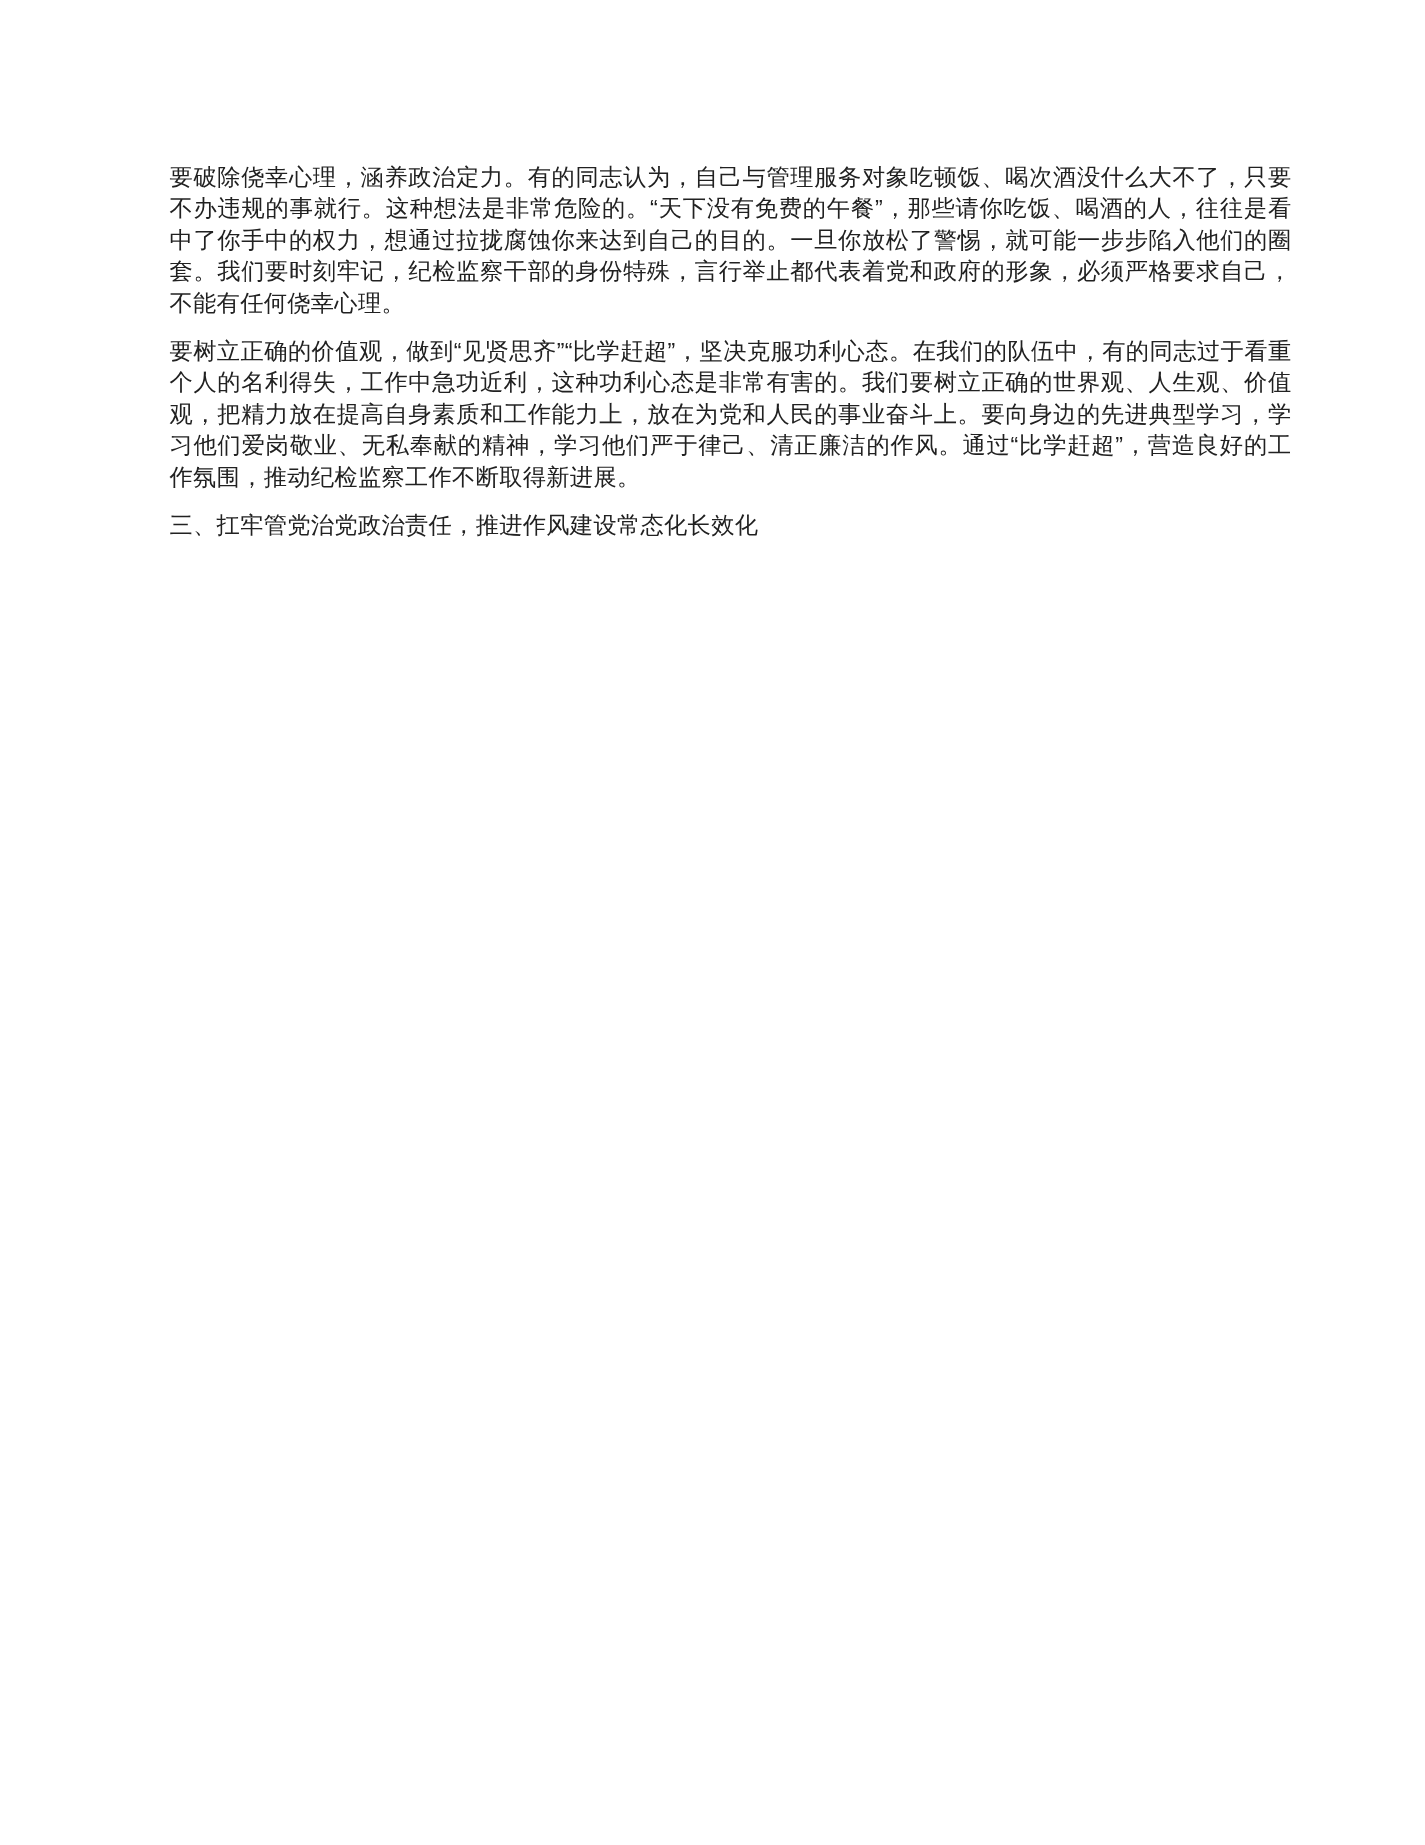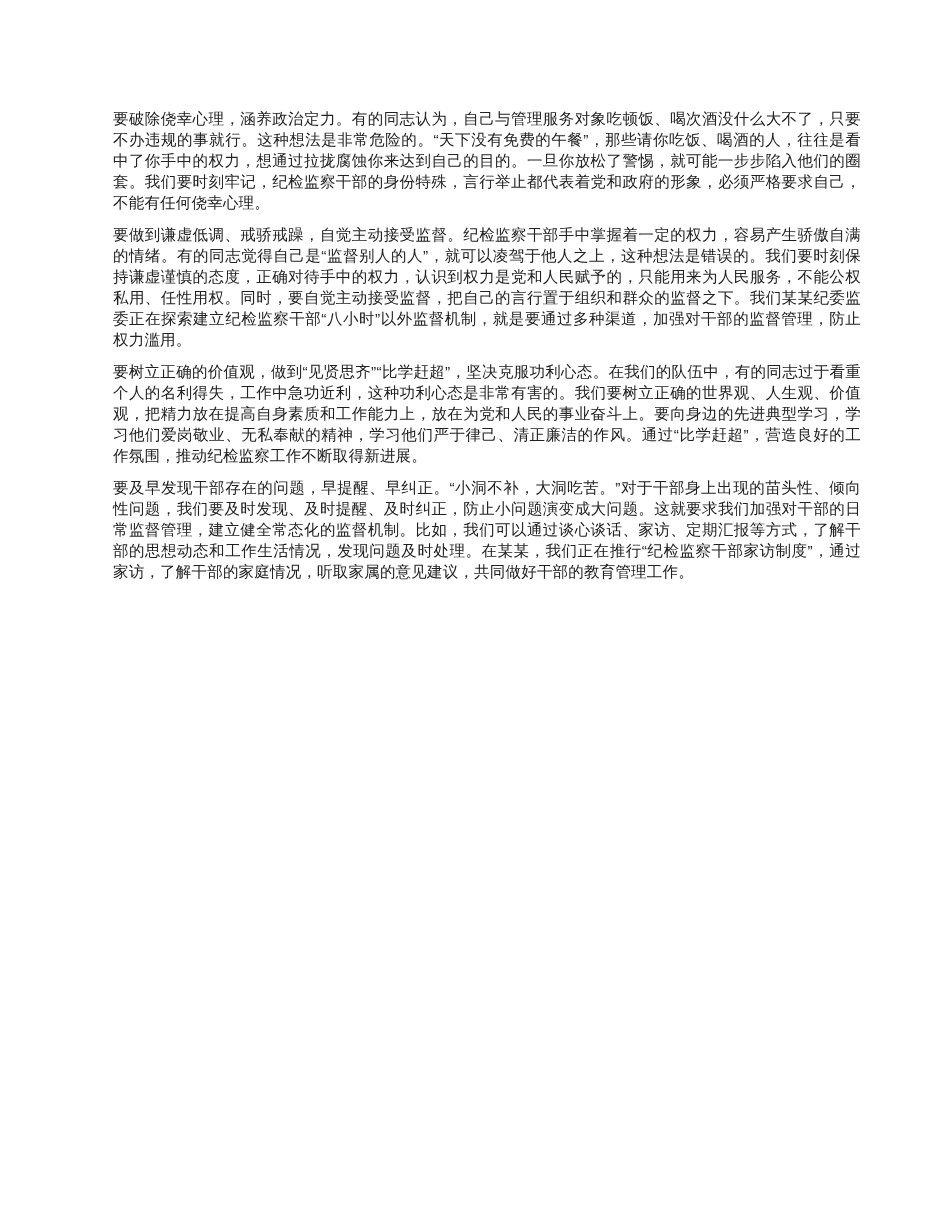--- a/index.html
+++ b/index.html
@@ -34,17 +34,16 @@
   .doc-body p.section-heading {
     font-weight: 400;
   }
 </style>
 </head>
 <body>
 
 <div class="page">
   <div class="doc-body">
     <p>要破除侥幸心理，涵养政治定力。有的同志认为，自己与管理服务对象吃顿饭、喝次酒没什么大不了，只要不办违规的事就行。这种想法是非常危险的。“天下没有免费的午餐”，那些请你吃饭、喝酒的人，往往是看中了你手中的权力，想通过拉拢腐蚀你来达到自己的目的。一旦你放松了警惕，就可能一步步陷入他们的圈套。我们要时刻牢记，纪检监察干部的身份特殊，言行举止都代表着党和政府的形象，必须严格要求自己，不能有任何侥幸心理。</p>
-    <p>要做到谦虚低调、戒骄戒躁，自觉主动接受监督。纪检监察干部手中掌握着一定的权力，容易产生骄傲自满的情绪。有的同志觉得自己是“监督别人的人”，就可以凌驾于他人之上，这种想法是错误的。我们要时刻保持谦虚谨慎的态度，正确对待手中的权力，认识到权力是党和人民赋予的，只能用来为人民服务，不能公权私用、任性用权。同时，要自觉主动接受监督，把自己的言行置于组织和群众的监督之下。我们某某纪委监委正在探索建立纪检监察干部“八小时”以外监督机制，就是要通过多种渠道，加强对干部的监督管理，防止权力滥用。</p>
     <p>要树立正确的价值观，做到“见贤思齐”“比学赶超”，坚决克服功利心态。在我们的队伍中，有的同志过于看重个人的名利得失，工作中急功近利，这种功利心态是非常有害的。我们要树立正确的世界观、人生观、价值观，把精力放在提高自身素质和工作能力上，放在为党和人民的事业奋斗上。要向身边的先进典型学习，学习他们爱岗敬业、无私奉献的精神，学习他们严于律己、清正廉洁的作风。通过“比学赶超”，营造良好的工作氛围，推动纪检监察工作不断取得新进展。</p>
-    <p>要及早发现干部存在的问题，早提醒、早纠正。“小洞不补，大洞吃苦。”对于干部身上出现的苗头性、倾向性问题，我们要及时发现、及时提醒、及时纠正，防止小问题演变成大问题。这就要求我们加强对干部的日常监督管理，建立健全常态化的监督机制。比如，我们可以通过谈心谈话、家访、定期汇报等方式，了解干部的思想动态和工作生活情况，发现问题及时处理。在某某，我们正在推行“纪检监察干部家访制度”，通过家访，了解干部的家庭情况，听取家属的意见建议，共同做好干部的教育管理工作。</p>
+    <p class="section-heading">三、扛牢管党治党政治责任，推进作风建设常态化长效化</p>
   </div>
 </div>
 
 </body></html>

